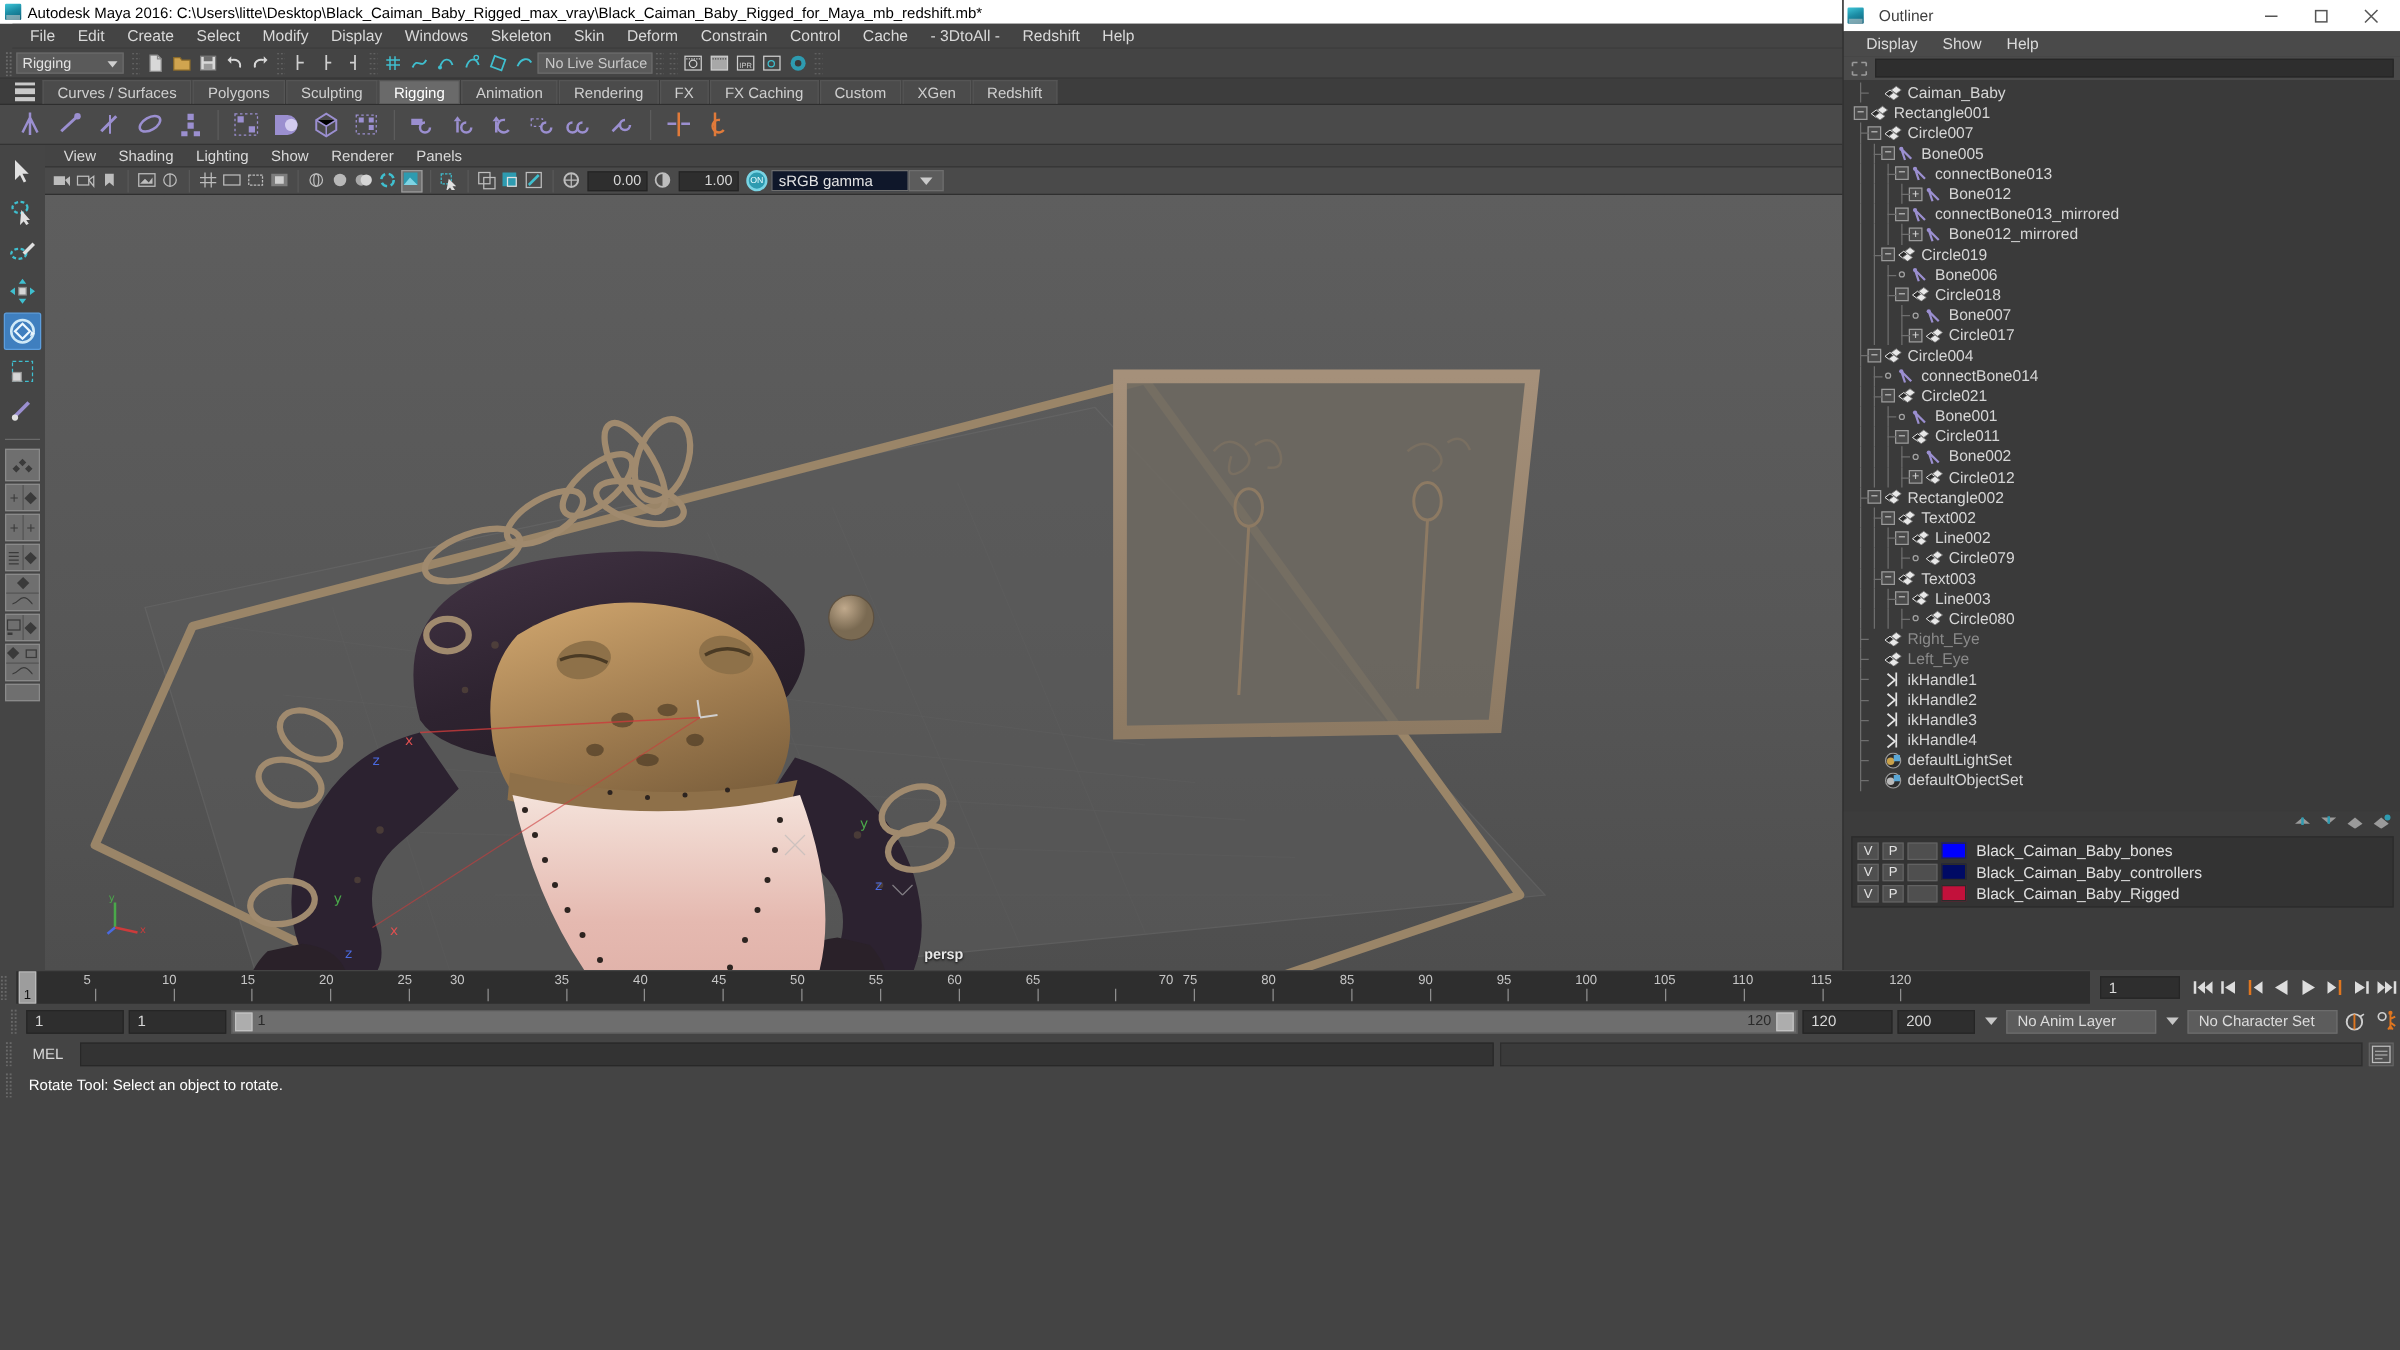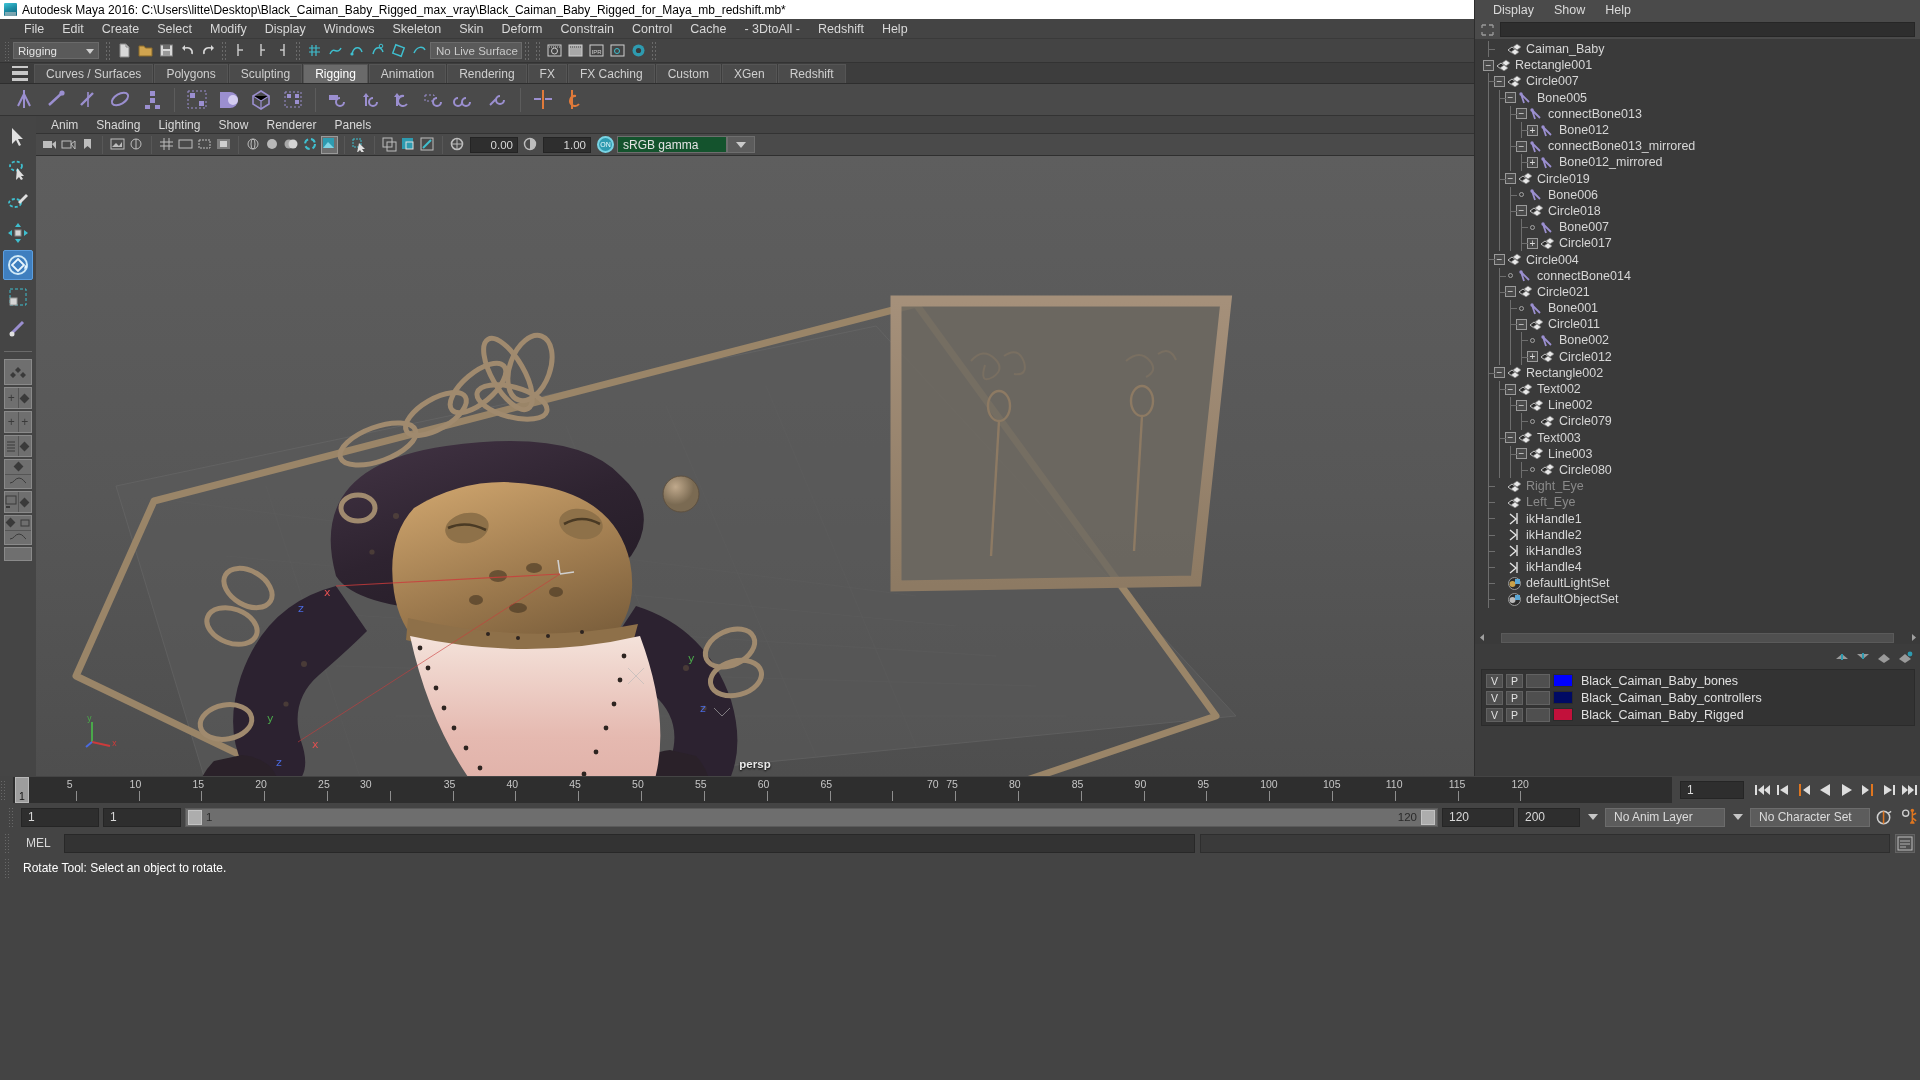--- a/index.html
+++ b/index.html
@@ -102,21 +102,21 @@
     height:18px; background:#444; display:flex; align-items:center; padding-left:6px;
     border-bottom:1px solid #333;
   }
   .vp-menubar .mi { padding:0 9px; font-size:12px; color:#d9d9d9; line-height:18px; }
   .vp-toolbar { height:22px; background:#4a4a4a; display:flex; align-items:center; padding-left:4px; border-bottom:1px solid #2f2f2f;}
   .vi { width:17px; height:18px; flex:none; margin:0 1px; position:relative; }
   .vi.active { border:1px solid #9a9a9a; background:#6e6e6e; }
   .numfield { width:48px; height:16px; background:#2e2e2e; border:1px solid #242424;
     color:#d8d8d8; font-size:11.5px; display:flex; align-items:center; justify-content:flex-end;
     padding-right:4px; margin:0 3px; }
-  .gammafield { width:110px; height:17px; background:#14532d; border:1px solid #6e6e6e;
+  .gammafield { width:110px; height:17px; background:#0f172a; border:1px solid #6e6e6e;
     color:#e4e4e4; font-size:12px; display:flex; align-items:center; padding-left:5px; }
   .gammadrop { width:28px; height:17px; background:#5c5c5c; border:1px solid #6e6e6e;
     display:flex; align-items:center; justify-content:center; }
   .gammadrop i{border-left:5px solid transparent;border-right:5px solid transparent;border-top:6px solid #cacaca;}
   .onbadge { width:17px;height:17px;border-radius:50%;background:#2e9bb0;border:2px solid #79d4e4;
     display:flex;align-items:center;justify-content:center;font-size:7px;color:#eafcff;margin:0 3px;flex:none;}
 
   
   .view3d { position:relative; width:100%; height:620px; background:#5a5a5a; overflow:hidden; }
   .view3d .floorgrad { position:absolute; inset:0;
@@ -609,21 +609,21 @@
       </div>
     </div>
     <div class="tbsm" style="height:14px;">
       <div></div>
     </div>
   </div>
 
   <div class="vp-wrap">
 
     <div class="vp-menubar" id="vpmenu">
-        <div class="mi">Anim</div>
+        <div class="mi">View</div>
         <div class="mi">Shading</div>
         <div class="mi">Lighting</div>
         <div class="mi">Show</div>
         <div class="mi">Renderer</div>
         <div class="mi">Panels</div>
       </div>
 
     <div class="vp-toolbar">
       <div class="vi">
         <svg width="17" height="16" viewBox="0 0 17 16">
@@ -954,20 +954,39 @@
       <div class="persp-label">persp</div>
     </div>
   </div>
 
   <div class="righttabs" id="righttabs">
       <div class="vtab">Attribute Editor</div>
       <div class="vtab active">Channel Box / Layer Editor</div>
     </div>
 
   <div class="outliner">
+    <div class="ol-title">
+      <div class="maya-logo"></div>
+      <div class="t">Outliner</div>
+      <div class="winbtn">
+        <svg width="12" height="12" viewBox="0 0 12 12">
+            <path d="M1 6h10" stroke="#555" stroke-width="1.2"></path>
+          </svg>
+      </div>
+      <div class="winbtn">
+        <svg width="12" height="12" viewBox="0 0 12 12">
+            <rect x="1.5" y="1.5" width="9" height="9" fill="none" stroke="#555" stroke-width="1.2"></rect>
+          </svg>
+      </div>
+      <div class="winbtn">
+        <svg width="12" height="12" viewBox="0 0 12 12">
+            <path d="M1 1l10 10M11 1L1 11" stroke="#555" stroke-width="1.2"></path>
+          </svg>
+      </div>
+    </div>
 
     <div class="ol-menubar" id="olmenu">
         <div class="mi">Display</div>
         <div class="mi">Show</div>
         <div class="mi">Help</div>
       </div>
 
     <div class="ol-search">
       <div class="ol-searchicon">
         <svg width="15" height="14" viewBox="0 0 15 14">

